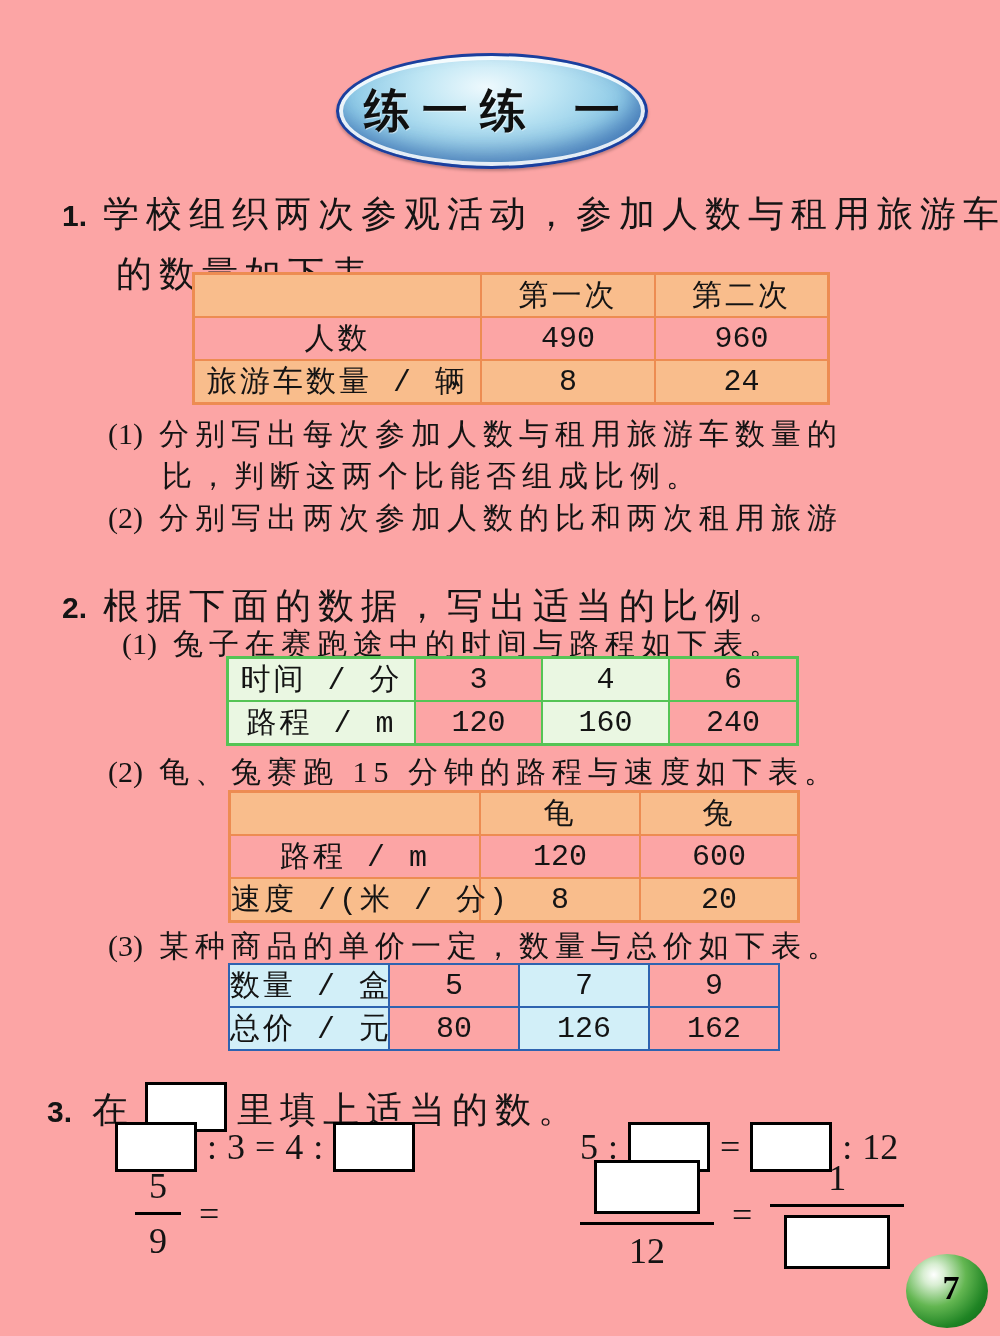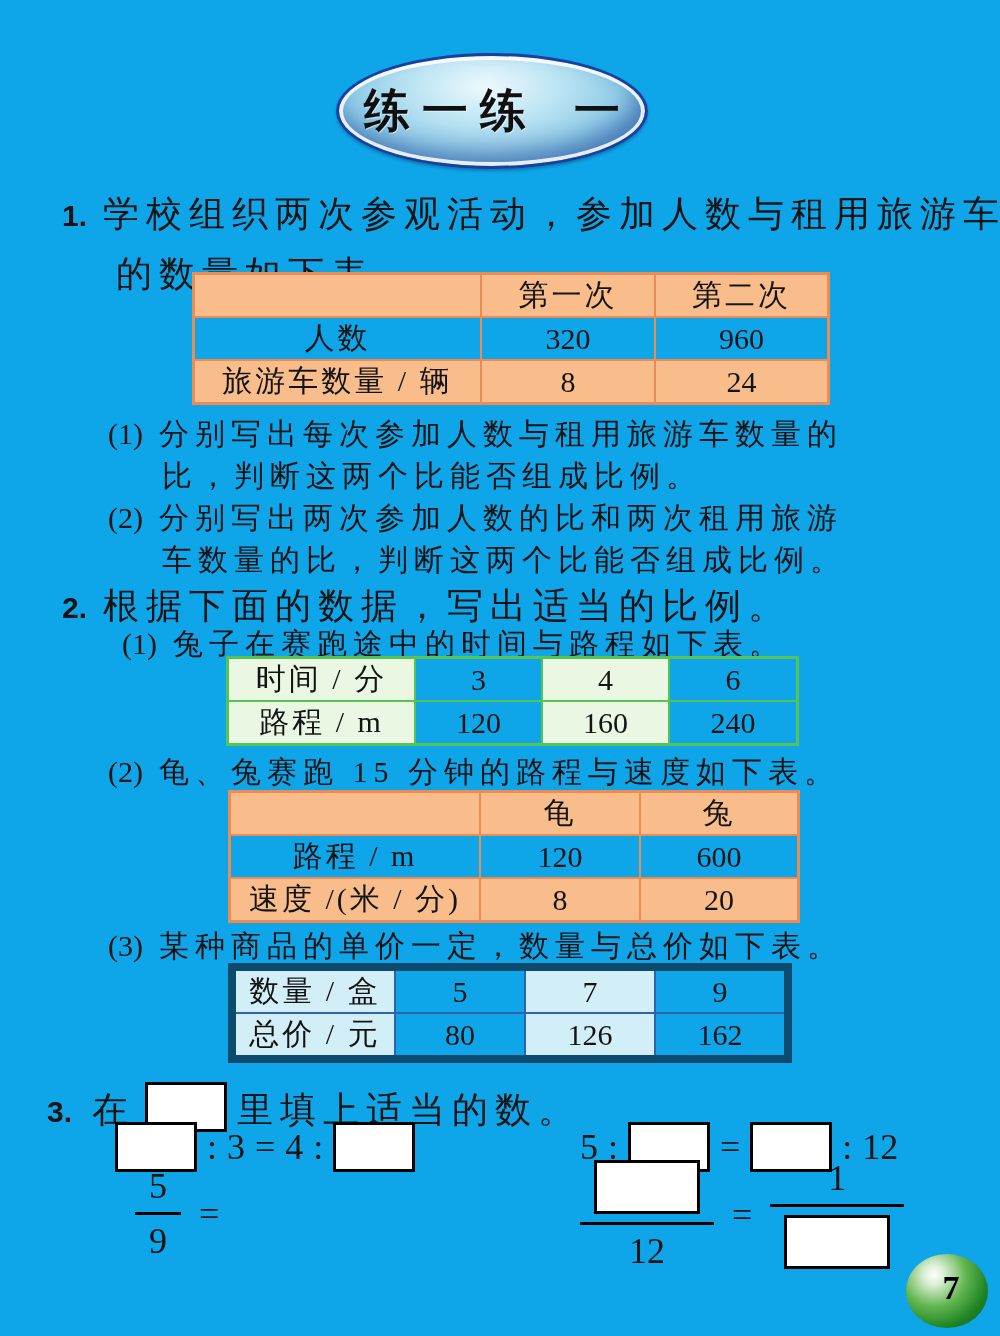--- a/index.html
+++ b/index.html
@@ -1,16 +1,16 @@
 <!DOCTYPE html>
 <html><head>
 <meta charset="utf-8">
 <style>
   html,body{margin:0;padding:0;background:#ffffff;}
-  .page{position:relative;width:1000px;height:1336px;background:#0ea5e9;overflow:hidden;
+  .page{position:relative;width:1000px;height:1336px;background:#fca5a5;overflow:hidden;
         font-family:"Liberation Serif","DejaVu Serif",serif;color:#141414;}
 
   
   .badge{position:absolute;left:336px;top:53px;width:306px;height:110px;border-radius:50%;
          border:3px solid #1b3f9e;
          background:radial-gradient(ellipse at 48% 28%, #eef9fd 0%, #bfe6f4 30%, #93cde8 58%, #5ea8d9 85%, #2e6fb9 100%);
          box-shadow:inset 0 0 0 4px rgba(255,255,255,.85), inset -8px -14px 22px rgba(15,45,130,.42), 0 2px 3px rgba(0,0,0,.25);
          display:flex;align-items:center;justify-content:center;gap:46px;}
   .badge .t{font-weight:bold;font-size:46px;letter-spacing:12px;color:#101010;text-shadow:1px 1px 0 rgba(255,255,255,.5);}
   .badge .s{font-weight:bold;font-size:46px;color:#101010;margin-left:-10px;}
@@ -18,29 +18,29 @@
   
   .abs{position:absolute;white-space:nowrap;}
   .qnum{font-family:"Liberation Sans","DejaVu Sans",sans-serif;font-weight:bold;font-size:30px;}
   .cn{font-size:36px;letter-spacing:7px;}
   .cn2{font-size:30px;letter-spacing:6px;}
   .row{display:flex;align-items:baseline;gap:16px;}
 
   
   table.tbl{border-collapse:collapse;table-layout:fixed;}
   table.tbl td{text-align:center;vertical-align:middle;padding:0;
-               font-size:30px;font-family:Liberation Serif, serif;}
+               font-size:30px;font-family:Liberation Mono, monospace;}
   td.zh{font-size:26px;letter-spacing:3px;}
   .t-orange{border:3px solid #ed8c52;}
   .t-orange td{border:2px solid #ed8c52;height:39px;}
   .t-orange td.fill{background:#f9bd8c;}
   .t-green{border:3px solid #55c455;}
   .t-green td{border:2px solid #55c455;height:40px;}
   .t-green td.fill{background:#eaf7e2;}
-  .t-blue{border:8px solid #0c4a6e;}
+  .t-blue{border:2px solid #0c4a6e;}
   .t-blue td{border:2px solid #2e63b0;height:40px;}
   .t-blue td.fill{background:#d2eff8;}
 
   
   .blank{display:inline-block;width:76px;height:44px;border:3px solid #000;background:#fff;vertical-align:middle;}
   .blank-lg{width:100px;height:48px;}
   .eq{position:absolute;display:flex;align-items:center;gap:10px;font-size:36px;}
   .eq .tok{line-height:1;}
   .fr{position:absolute;display:flex;align-items:center;gap:18px;font-size:36px;}
   .frac{display:inline-grid;justify-items:stretch;text-align:center;}
@@ -74,42 +74,41 @@
 
   <table class="tbl t-orange abs" style="left:192px;top:272px;width:628px;">
     <tbody>
         <tr>
       <td class="fill zh" style="width:285px;"></td>
       <td class="fill zh" style="width:172px;">第一次</td>
       <td class="fill zh" style="width:171px;">第二次</td>
     </tr>
     <tr>
       <td class="zh">人数</td>
-      <td>320</td>
+      <td>490</td>
       <td>960</td>
     </tr>
     <tr>
       <td class="fill zh">旅游车数量 / 辆</td>
       <td class="fill">8</td>
       <td class="fill">24</td>
     </tr>
   </tbody>
     </table>
 
   <div class="abs row" style="left:108px;top:414px;">
     <span class="cn2" style="letter-spacing:0;">(1)</span>
     <span class="cn2">分别写出每次参加人数与租用旅游车数量的</span>
   </div>
   <div class="abs cn2" style="left:162px;top:456px;">比，判断这两个比能否组成比例。</div>
 
   <div class="abs row" style="left:108px;top:498px;">
     <span class="cn2" style="letter-spacing:0;">(2)</span>
     <span class="cn2">分别写出两次参加人数的比和两次租用旅游</span>
   </div>
-  <div class="abs cn2" style="left:162px;top:540px;">车数量的比，判断这两个比能否组成比例。</div>
 
   <div class="abs row" style="left:62px;top:582px;">
     <span class="qnum">2.</span>
     <span class="cn">根据下面的数据，写出适当的比例。</span>
   </div>
 
   <div class="abs row" style="left:122px;top:624px;">
     <span class="cn2" style="letter-spacing:0;">(1)</span>
     <span class="cn2">兔子在赛跑途中的时间与路程如下表。</span>
   </div>

